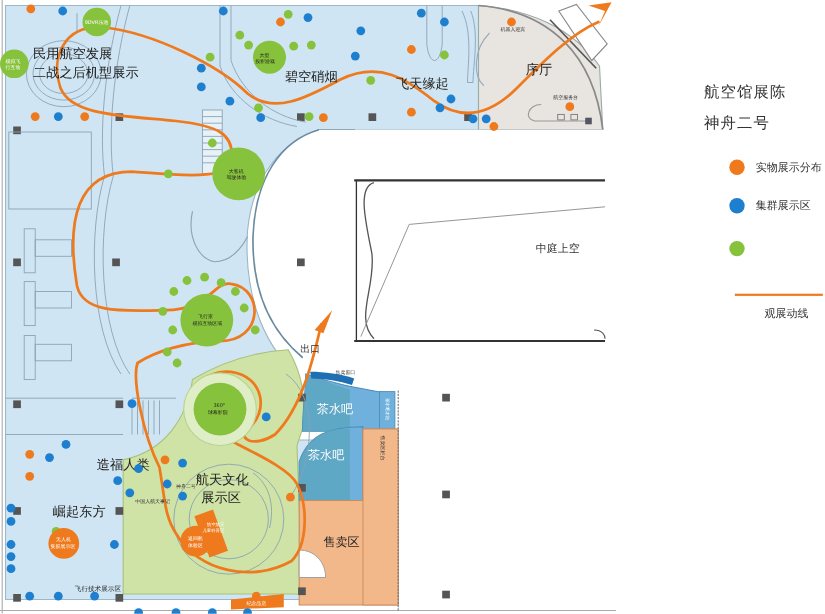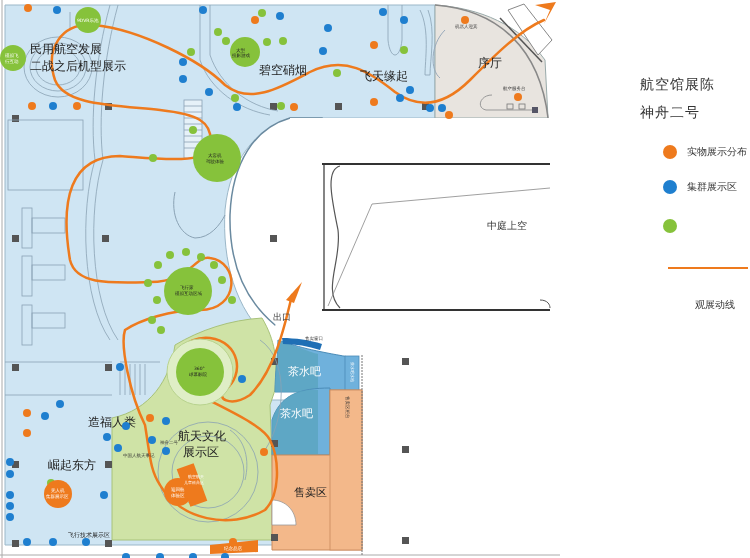--- a/index.html
+++ b/index.html
@@ -3,21 +3,21 @@
 <meta charset="utf-8">
 <style>
   html, body { margin: 0; padding: 0; }
   body { width: 750px; height: 558px; position: relative; overflow: hidden; background: #ffffff; font-family: "DejaVu Sans", sans-serif; }
   #plan { position: absolute; left: 0; top: 0; width: 750px; height: 558px; }
   .legend { position: absolute; left: 620px; top: 70px; width: 130px; }
   .legend-title { font-size: 14px; line-height: 28px; color: #333; letter-spacing: 1px; margin-left: 20px; font-family: "DejaVu Sans", sans-serif; }
   .legend-item { position: absolute; left: 43px; display: flex; align-items: flex-start; font-size: 10px; color: #333; }
   .legend-item .dot { width: 14px; height: 14px; border-radius: 50%; margin-right: 10px; }
   .legend-line { position: absolute; left: 48px; top: 197px; width: 80px; height: 2px; }
-  .legend-line-label { position: absolute; left: 75px; top: 208px; font-size: 10px; color: #333; margin-top: 20px; }
+  .legend-line-label { position: absolute; left: 75px; top: 208px; font-size: 10px; color: #333; }
   svg text { font-family: "DejaVu Sans", sans-serif; }
 </style>
 </head>
 <body>
 
 <svg id="plan" viewBox="0 0 750 558" xmlns="http://www.w3.org/2000/svg">
 
   <rect x="0" y="0" width="750" height="558" fill="#ffffff"></rect>
   <line x1="2" y1="0" x2="2" y2="558" stroke="#aaa" stroke-width="1"></line>
   <line x1="0" y1="555" x2="560" y2="555" stroke="#aaa" stroke-width="1"></line>

